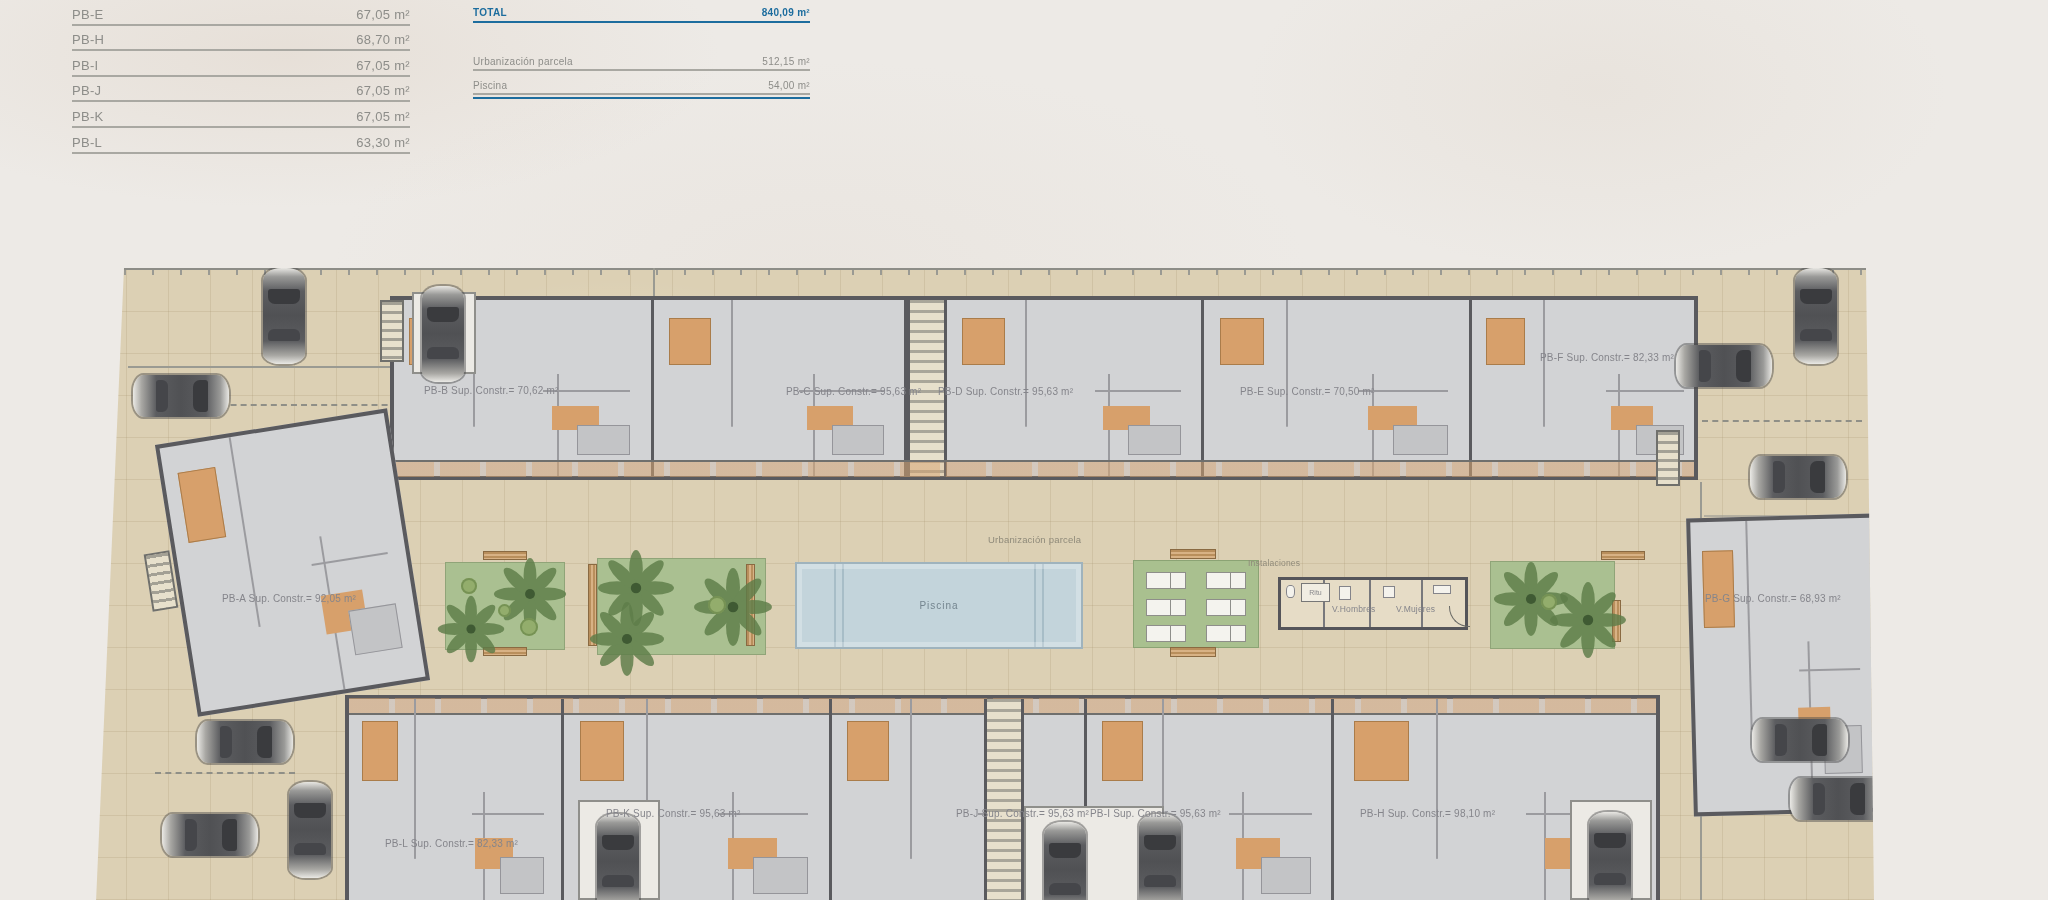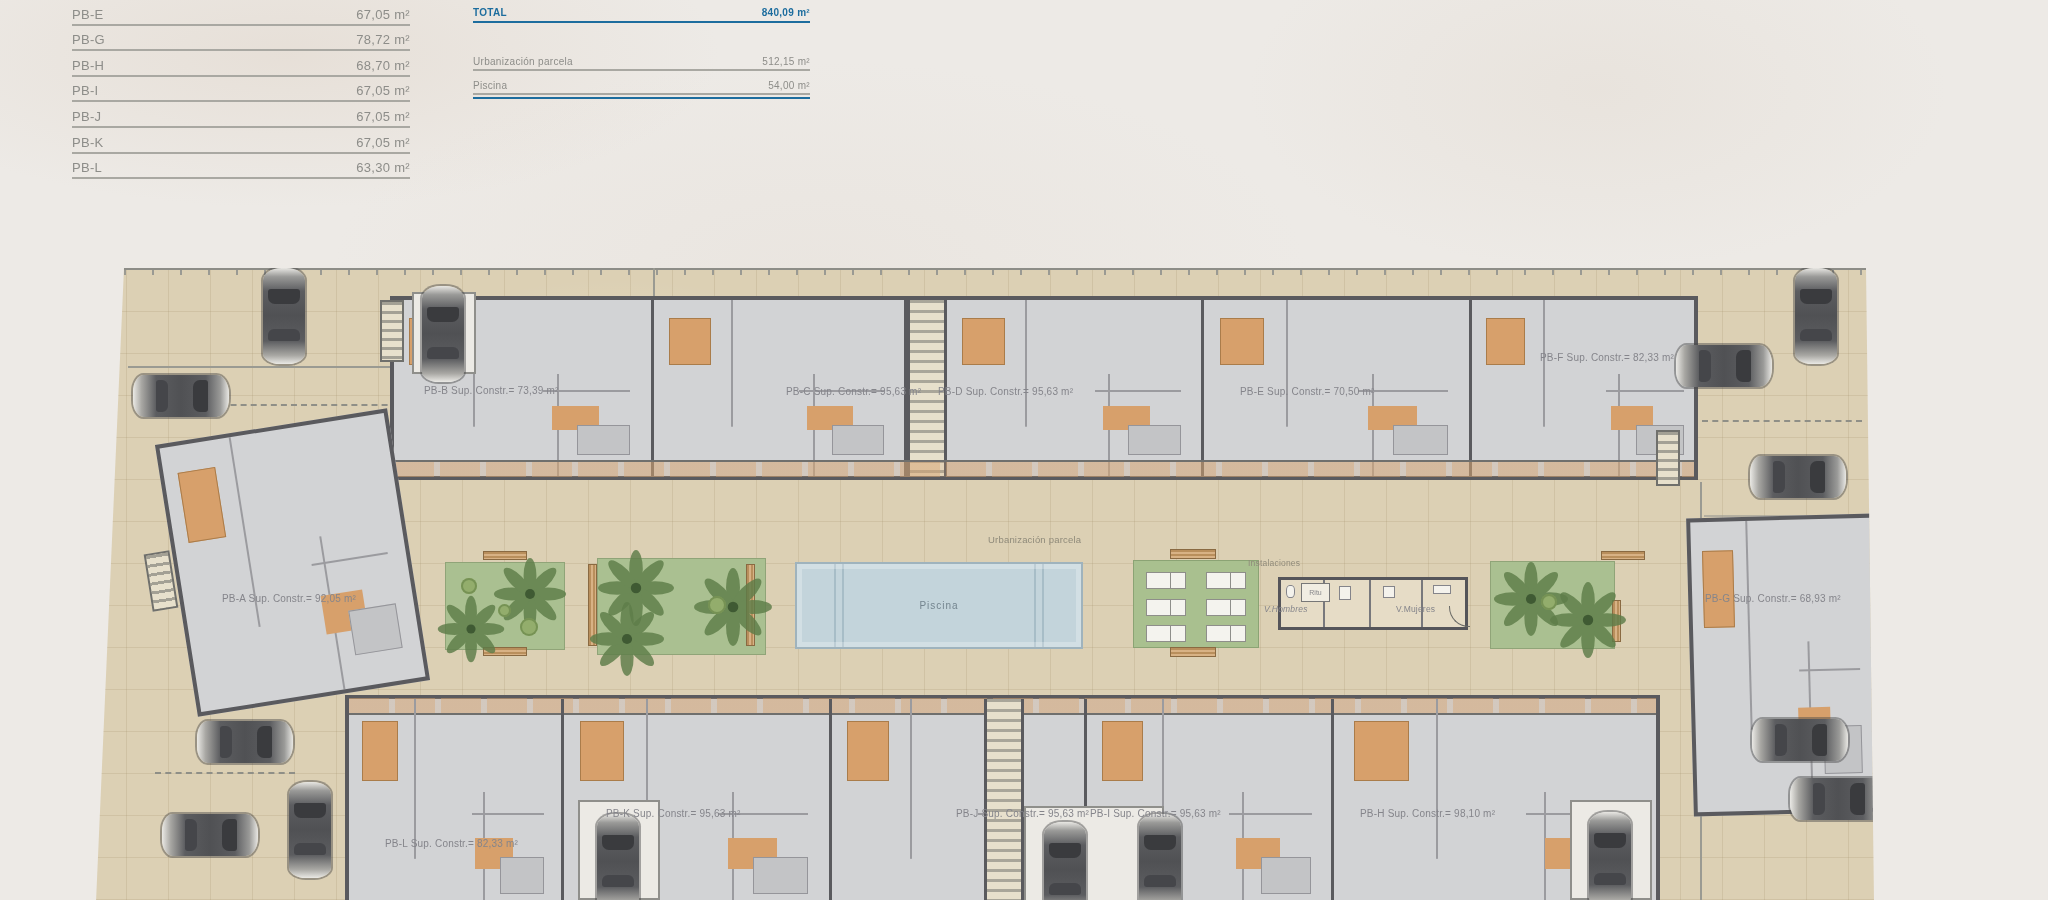--- a/index.html
+++ b/index.html
@@ -118,24 +118,20 @@
 <body>
 
 <div class="canvas">
 
   <div class="area-table">
     <div class="arow">
         <span>PB-E</span>
         <span>67,05 m²</span>
       </div>
     <div class="arow">
-        <span>PB-G</span>
-        <span>78,72 m²</span>
-      </div>
-    <div class="arow">
         <span>PB-H</span>
         <span>68,70 m²</span>
       </div>
     <div class="arow">
         <span>PB-I</span>
         <span>67,05 m²</span>
       </div>
     <div class="arow">
         <span>PB-J</span>
         <span>67,05 m²</span>
@@ -306,31 +302,31 @@
     <div class="car h" style="left:1779px;top:692px;"></div>
     <div class="car h" style="left:1817px;top:751px;"></div>
     <div class="car h" style="left:224px;top:694px;"></div>
     <div class="car h" style="left:189px;top:787px;"></div>
     <div class="car" style="left:289px;top:782px;"></div>
     <div class="car" style="left:597px;top:814px;"></div>
     <div class="car" style="left:1044px;top:822px;"></div>
     <div class="car" style="left:1139px;top:814px;"></div>
     <div class="car" style="left:1589px;top:812px;"></div>
 
-    <div class="plabel" style="left:424px;top:385px;">PB-B Sup. Constr.= 73,39 m²</div>
+    <div class="plabel" style="left:424px;top:385px;">PB-B Sup. Constr.= 70,62 m²</div>
     <div class="plabel" style="left:786px;top:386px;">PB-C Sup. Constr.= 95,63 m²</div>
     <div class="plabel" style="left:938px;top:386px;">PB-D Sup. Constr.= 95,63 m²</div>
     <div class="plabel" style="left:1240px;top:386px;">PB-E Sup. Constr.= 70,50 m²</div>
     <div class="plabel" style="left:1540px;top:352px;">PB-F Sup. Constr.= 82,33 m²</div>
     <div class="plabel" style="left:222px;top:593px;">PB-A Sup. Constr.= 92,05 m²</div>
     <div class="plabel" style="left:1705px;top:593px;">PB-G Sup. Constr.= 68,93 m²</div>
     <div class="plabel" style="left:385px;top:838px;">PB-L Sup. Constr.= 82,33 m²</div>
     <div class="plabel" style="left:606px;top:808px;">PB-K Sup. Constr.= 95,63 m²</div>
     <div class="plabel" style="left:956px;top:808px;">PB-J Sup. Constr.= 95,63 m²</div>
     <div class="plabel" style="left:1090px;top:808px;">PB-I Sup. Constr.= 95,63 m²</div>
     <div class="plabel" style="left:1360px;top:808px;">PB-H Sup. Constr.= 98,10 m²</div>
 
     <div class="plabel ground" style="left:988px;top:534px;font-size:9.5px;">Urbanización parcela</div>
     <div class="plabel ground" style="left:1248px;top:558px;font-size:8.5px;">Instalaciones</div>
-    <div class="plabel small" style="left:1264px;top:604px;font-style:italic;">V.Hombres</div>
+    <div class="plabel small" style="left:1332px;top:604px;">V.Hombres</div>
     <div class="plabel small" style="left:1396px;top:604px;">V.Mujeres</div>
   </div>
 </div>
 
 </body></html>

